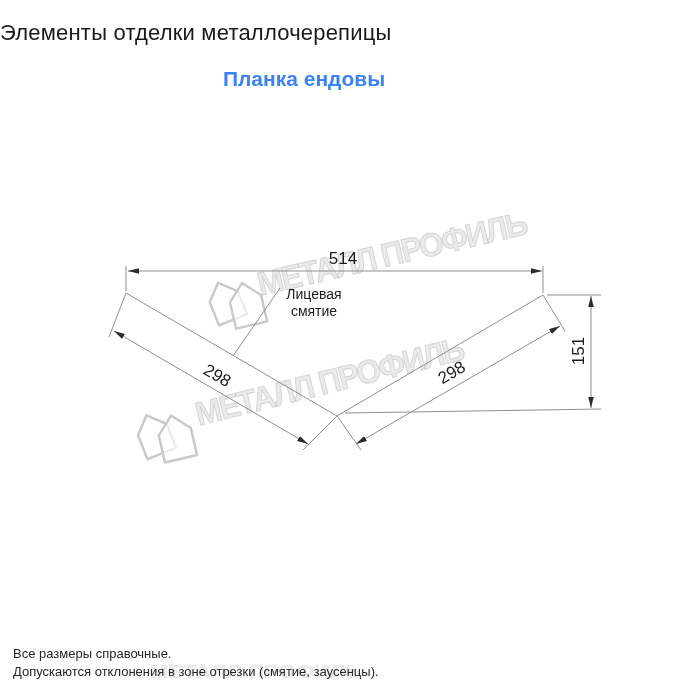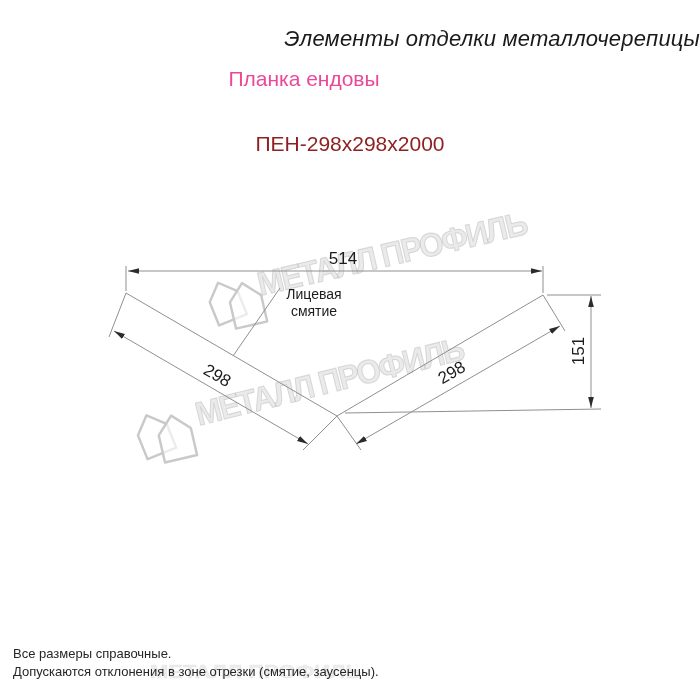--- a/index.html
+++ b/index.html
@@ -4,26 +4,26 @@
 <style>
   html,body{margin:0;padding:0;background:#fff;}
   #page{
     position:relative;width:700px;height:700px;background:#ffffff;
     font-family:"Liberation Sans",sans-serif;overflow:hidden;
     -webkit-font-smoothing:antialiased;
   }
   .abs{position:absolute;}
   
   .title{
-    left:0;top:26px;width:700px;text-align:right;
-    font-size:22px;font-weight:500;color:#1a1a1a;letter-spacing:.2px;font-style:italic;
+    left:0;top:20px;width:700px;text-align:left;
+    font-size:22px;font-weight:500;color:#1a1a1a;letter-spacing:.2px;
   }
   .subtitle{
     left:0;top:66px;width:608px;text-align:center;
-    font-size:21px;font-weight:400;line-height:26px;color:#ec4899;
+    font-size:21px;font-weight:700;line-height:26px;color:#3b82f6;
   }
   .product-code{
     left:0;top:132px;width:700px;text-align:center;
     font-size:21px;font-weight:500;color:#8e2222;
   }
   
   .wm-text{
     font-size:33px;line-height:34px;font-weight:700;white-space:nowrap;
     color:rgba(205,205,205,0.42);
     -webkit-text-stroke:1px rgba(190,190,190,0.55);
@@ -85,21 +85,20 @@
   </svg>
 
   <div class="abs wm-text wm1">МЕТАЛЛ ПРОФИЛЬ</div>
   <div class="abs wm-text wm2">МЕТАЛЛ ПРОФИЛЬ</div>
   <div class="abs wm-text wm3">МЕТАЛЛ ПРОФИЛЬ</div>
 
   <div class="abs title">Элементы отделки металлочерепицы</div>
   <div class="abs subtitle">
     <div>Планка ендовы</div>
   </div>
-  <div class="abs product-code">ПЕН-298х298х2000</div>
 
   <svg id="draw" class="abs" width="700" height="700" viewBox="0 0 700 700">
     <defs>
       <marker id="arr" viewBox="0 0 11 10" refX="11" refY="5" markerWidth="11" markerHeight="10" markerUnits="userSpaceOnUse" orient="auto-start-reverse">
         <path d="M0,2.2 L11,5 L0,7.8 Z" fill="#2b2b2b"></path>
       </marker>
     </defs>
     <g stroke="#8f8f8f" stroke-width="1" fill="none">
 
       <polyline points="126,293 337,416 543,295"></polyline>

